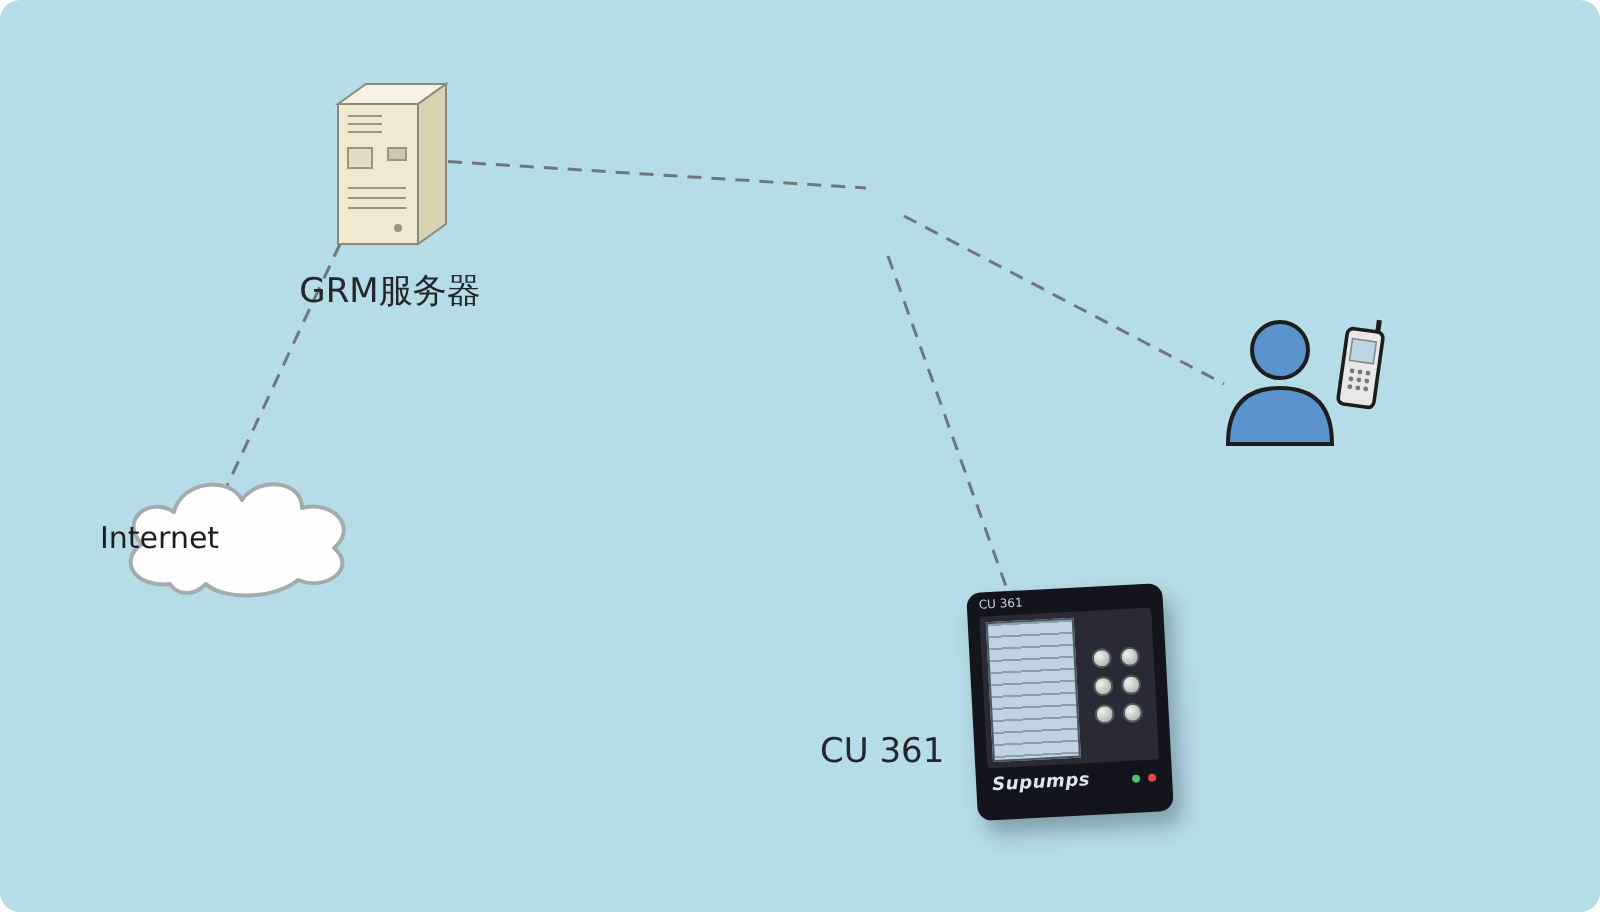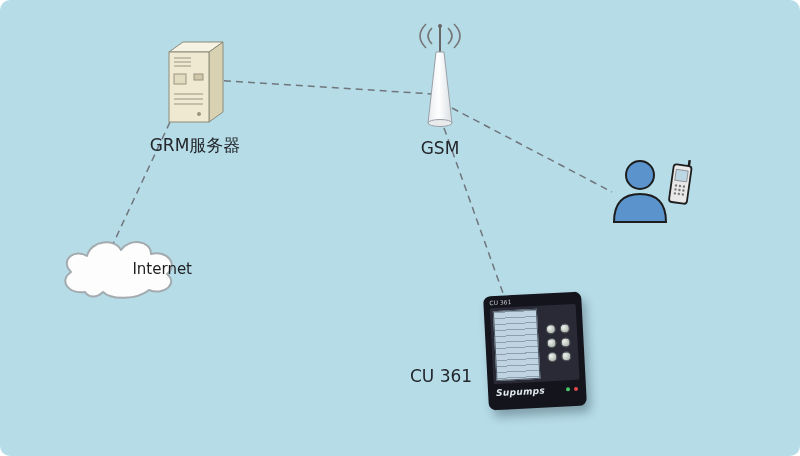--- a/index.html
+++ b/index.html
@@ -11,21 +11,21 @@
   .node svg{display:block;margin:0 auto;}
   .label{margin-top:6px;text-align:center;font-size:17px;color:#23262a;}
   
   .node.server{left:130px;top:36px;width:130px;}
   
   .node.gsm{left:392px;top:20px;width:96px;}
   
   .node.person{left:606px;top:156px;width:92px;}
   
   .node.internet{left:50px;top:230px;width:142px;height:82px;}
-  .cloud-label{position:absolute;left:0;right:0;top:30px;text-align:right;font-size:15px;color:#1c1e20;}
+  .cloud-label{position:absolute;left:0;right:0;top:30px;text-align:left;font-size:15px;color:#1c1e20;}
   .caption{position:absolute;left:66px;top:326px;font-size:17px;color:#23262a;}
   
   .device{position:absolute;left:486px;top:294px;width:98px;height:114px;box-sizing:border-box;
           background:#14141c;border-radius:7px;transform:rotate(-3deg);
           box-shadow:4px 7px 10px rgba(30,50,60,.35);padding:3px 4px;}
   .device-toptext{font-size:6px;line-height:8px;color:#c9ced4;padding:0 2px;}
   .device-face{display:flex;gap:3px;height:70px;margin:1px 2px;background:#2a2a36;border-radius:2px;padding:3px;}
   .device-screen{flex:1.3;background:#bfd3e0;border:1px solid #4a5560;
                  background-image:repeating-linear-gradient(180deg, rgba(60,80,100,.4) 0 1px, transparent 1px 6px);}
   .device-keys{flex:1;display:grid;grid-template-columns:repeat(2,10px);grid-auto-rows:10px;gap:4px;
@@ -62,40 +62,20 @@
       <rect x="13" y="38" width="12" height="10" fill="#e2dbc0" stroke="#9a9480"></rect>
       <rect x="33" y="38" width="9" height="6" fill="#cfc7a8" stroke="#9a9480"></rect>
       <line x1="13" y1="58" x2="42" y2="58" stroke="#9a9480"></line>
       <line x1="13" y1="63" x2="42" y2="63" stroke="#9a9480"></line>
       <line x1="13" y1="68" x2="42" y2="68" stroke="#9a9480"></line>
       <circle cx="38" cy="78" r="2" fill="#9a9480"></circle>
     </svg>
     <div class="label">GRM服务器</div>
   </div>
 
-  <div class="node gsm">
-    <svg width="84" height="112" viewBox="0 0 84 112">
-      <defs>
-        <linearGradient id="coneGrad" x1="0" y1="0" x2="1" y2="0">
-          <stop offset="0" stop-color="#e7ebee"></stop>
-          <stop offset="0.45" stop-color="#ffffff"></stop>
-          <stop offset="1" stop-color="#d9dee2"></stop>
-        </linearGradient>
-      </defs>
-      <line x1="42" y1="6" x2="42" y2="34" stroke="#666" stroke-width="2"></line>
-      <circle cx="42" cy="6" r="2" fill="#666"></circle>
-      <path d="M34,8 Q26,16 34,24" fill="none" stroke="#777" stroke-width="1.6"></path>
-      <path d="M28,4 Q16,16 28,28" fill="none" stroke="#777" stroke-width="1.6"></path>
-      <path d="M50,8 Q58,16 50,24" fill="none" stroke="#777" stroke-width="1.6"></path>
-      <path d="M56,4 Q68,16 56,28" fill="none" stroke="#777" stroke-width="1.6"></path>
-      <polygon points="38,32 46,32 54,103 30,103" fill="url(#coneGrad)" stroke="#9aa0a6"></polygon>
-      <ellipse cx="42" cy="103" rx="12" ry="3.5" fill="#e8eaec" stroke="#9aa0a6"></ellipse>
-    </svg>
-    <div class="label">GSM</div>
-  </div>
 
   <div class="node person">
     <svg width="92" height="72" viewBox="0 0 92 72">
       <circle cx="34" cy="19" r="14" fill="#5b93cc" stroke="#1d1d1d" stroke-width="2"></circle>
       <path d="M8,66 Q8,38 34,38 Q60,38 60,66 Z" fill="#5b93cc" stroke="#1d1d1d" stroke-width="2"></path>
       <g transform="rotate(8 74 30)">
         <line x1="80" y1="3" x2="80" y2="10" stroke="#1d1d1d" stroke-width="2.5"></line>
         <rect x="65" y="9" width="18" height="38" rx="3" fill="#e8e8e8" stroke="#1d1d1d" stroke-width="1.8"></rect>
         <rect x="68" y="14" width="12" height="11" fill="#bcd6e4" stroke="#888" stroke-width="0.8"></rect>
         <circle cx="70" cy="30" r="1.2" fill="#777"></circle>

